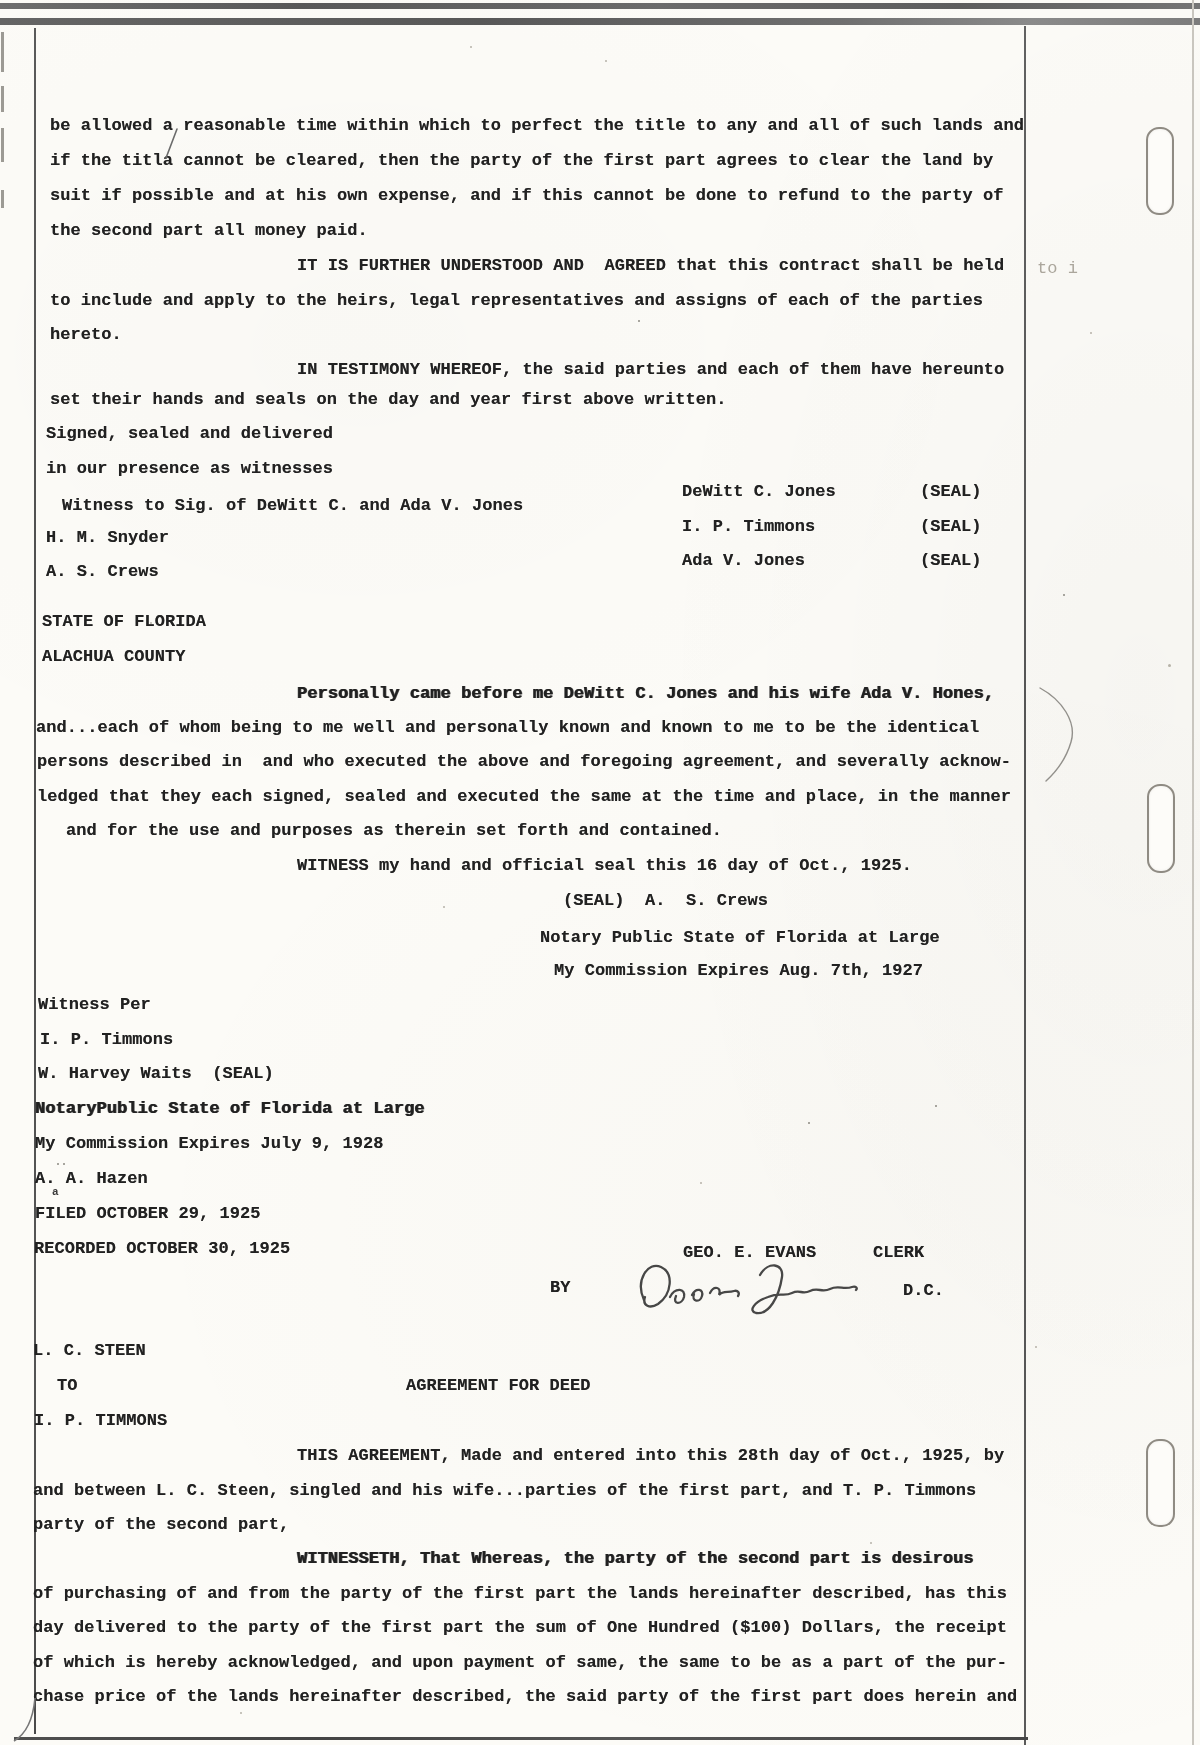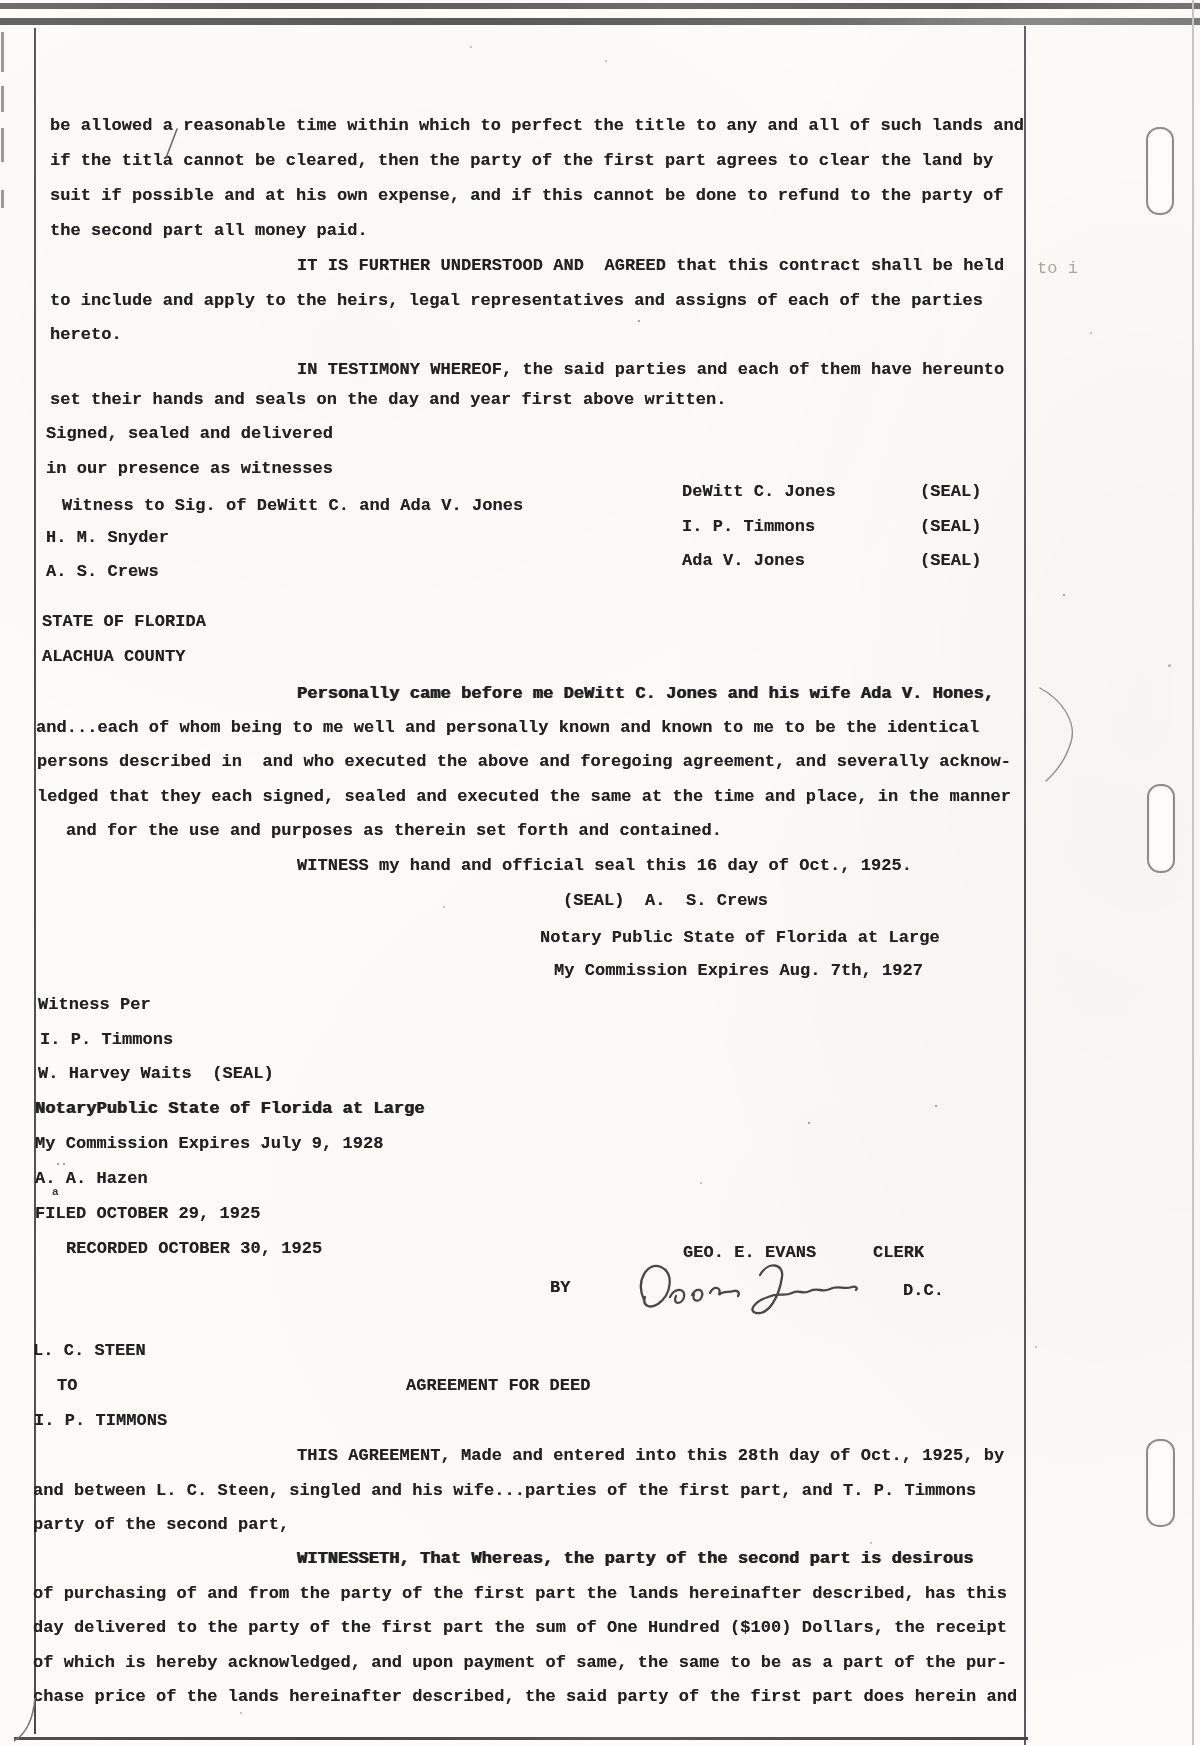--- a/index.html
+++ b/index.html
@@ -104,21 +104,21 @@
       <div class="tline" style="left: 563px; top: 891px;">(SEAL)  A.  S. Crews</div>
       <div class="tline" style="left: 540px; top: 928px;">Notary Public State of Florida at Large</div>
       <div class="tline" style="left: 542px; top: 961px; margin-left: 12px;">My Commission Expires Aug. 7th, 1927</div>
       <div class="tline" style="left: 38px; top: 995px;">Witness Per</div>
       <div class="tline" style="left: 40px; top: 1030px;">I. P. Timmons</div>
       <div class="tline" style="left: 38px; top: 1064px;">W. Harvey Waits  (SEAL)</div>
       <div class="tline smudge" style="left: 35px; top: 1099px;">NotaryPublic State of Florida at Large</div>
       <div class="tline" style="left: 35px; top: 1134px;">My Commission Expires July 9, 1928</div>
       <div class="tline" style="left: 35px; top: 1169px;">A. A. Hazen</div>
       <div class="tline" style="left: 35px; top: 1204px;">FILED OCTOBER 29, 1925</div>
-      <div class="tline" style="left: 46px; top: 1239px; padding-left: 20px;">RECORDED OCTOBER 30, 1925</div>
+      <div class="tline" style="left: 34px; top: 1239px;">RECORDED OCTOBER 30, 1925</div>
       <div class="tline" style="left: 683px; top: 1243px;">GEO. E. EVANS</div>
       <div class="tline" style="left: 873px; top: 1243px;">CLERK</div>
       <div class="tline" style="left: 550px; top: 1278px;">BY</div>
       <div class="tline" style="left: 903px; top: 1281px;">D.C.</div>
       <div class="tline" style="left: 33px; top: 1341px;">L. C. STEEN</div>
       <div class="tline" style="left: 57px; top: 1376px;">TO</div>
       <div class="tline" style="left: 406px; top: 1376px;">AGREEMENT FOR DEED</div>
       <div class="tline" style="left: 34px; top: 1411px;">I. P. TIMMONS</div>
       <div class="tline" style="left: 297px; top: 1446px;">THIS AGREEMENT, Made and entered into this 28th day of Oct., 1925, by</div>
       <div class="tline" style="left: 33px; top: 1481px;">and between L. C. Steen, singled and his wife...parties of the first part, and T. P. Timmons</div>

